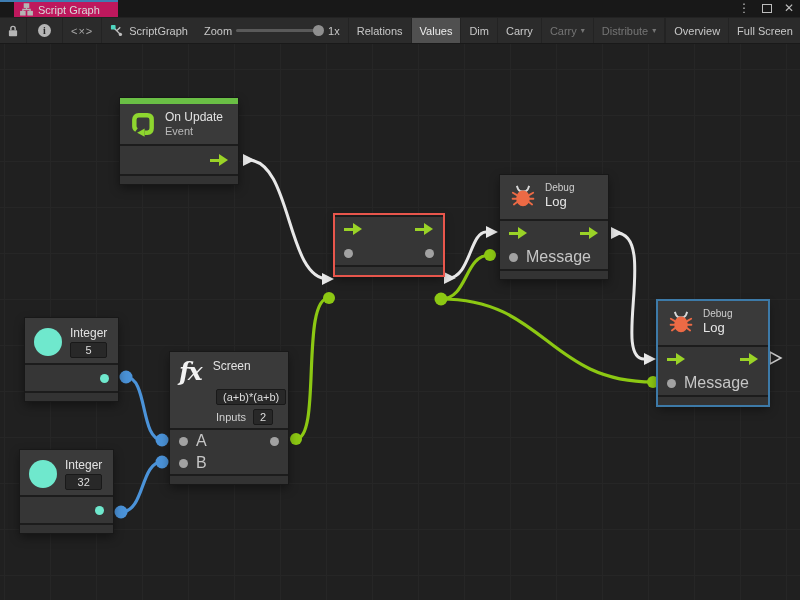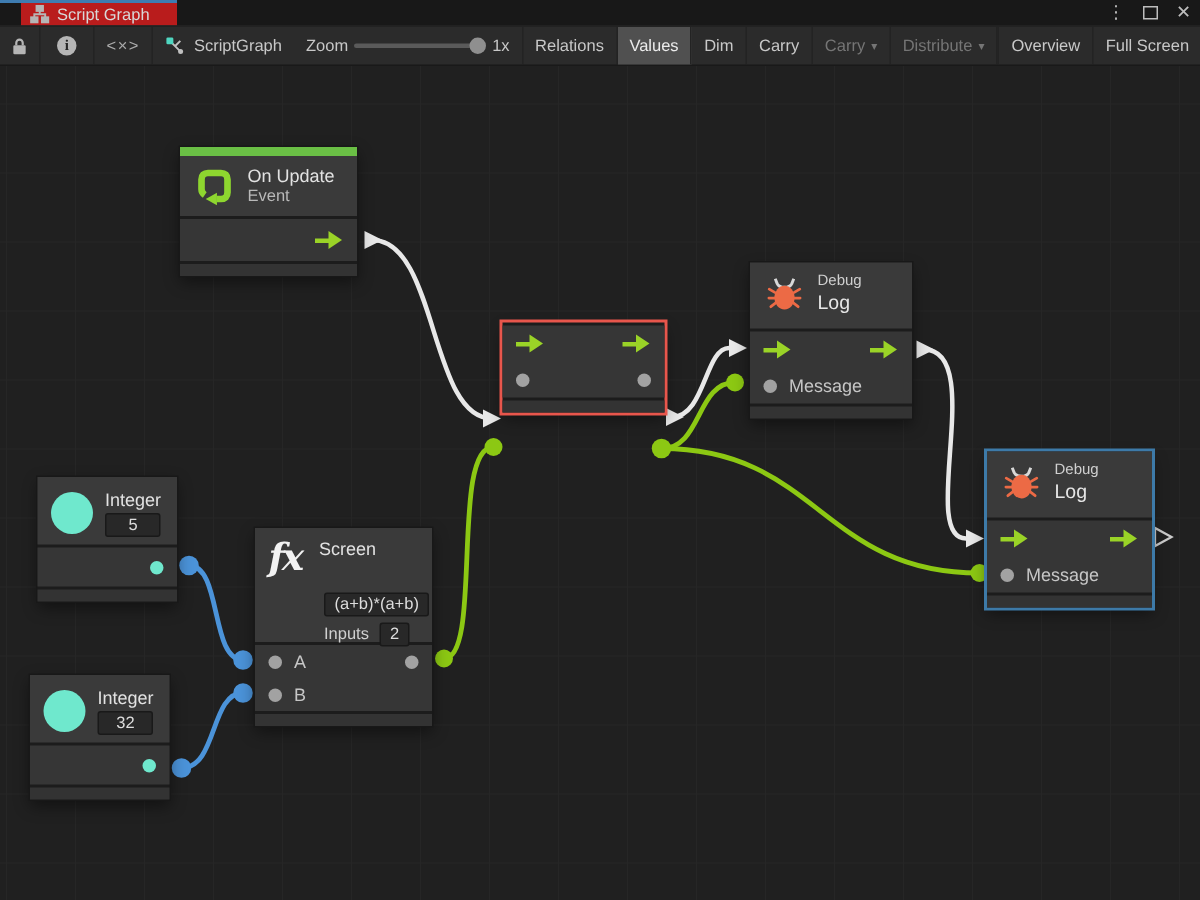--- a/index.html
+++ b/index.html
@@ -2,21 +2,21 @@
 <html><head>
 <meta charset="utf-8">
 <style>
   * { margin:0; padding:0; box-sizing:border-box; }
   html,body { width:800px; height:600px; overflow:hidden; background:#181818;
     font-family:"Liberation Sans", sans-serif; -webkit-font-smoothing:antialiased; }
 
   
   .titlebar { position:absolute; top:0; left:0; width:800px; height:17px; background:#181818; }
   .tab-accent { position:absolute; top:0; left:0; width:118px; height:2px; background:#3e7cb1; }
-  .tab { position:absolute; top:2px; left:14px; width:104px; height:15px; background:#b91c1c;
+  .tab { position:absolute; top:2px; left:14px; width:104px; height:15px; background:#be185d;
     display:flex; align-items:center; gap:5px; padding:0 6px; }
   .tab span { color:#d8d8d8; font-size:11px; white-space:nowrap; }
   .win-controls { position:absolute; right:6px; top:0; height:17px; display:flex; align-items:center; gap:12px; color:#bdbdbd; }
   .win-controls .glyph { font-size:12px; line-height:17px; cursor:default; }
   .maxbox { width:10px; height:9px; border:1.5px solid #bdbdbd; display:inline-block; }
 
   
   .toolbar { position:absolute; top:17px; left:0; width:800px; height:27px; background:#2b2b2b;
     border-top:1px solid #222; border-bottom:1px solid #191919; display:flex; align-items:stretch; color:#c8c8c8; font-size:11px; }
   .tb-btn { display:flex; align-items:center; justify-content:center; padding:0 8px; border-right:1px solid #232323; white-space:nowrap; }
@@ -47,42 +47,42 @@
   .nbody { background:#363636; margin-top:2px; }
   .nfoot { background:#333333; margin-top:2px; height:8px; }
   .evbar { height:6px; background:#6abf45; }
   .prow { display:flex; align-items:center; height:24px; padding:0 9px; gap:8px; }
   .prow.between { justify-content:space-between; }
   .prow.endr { justify-content:flex-end; }
   .ntitle { color:#e2e2e2; font-size:12px; }
   .nsub { color:#b9b9b9; font-size:11px; margin-top:1px; }
   .nsmall { color:#cfcfcf; font-size:10px; }
   .nbig { color:#e6e6e6; font-size:13px; margin-top:1px; }
-  .plabel { color:#c6c6c6; font-size:12px; }
+  .plabel { color:#c6c6c6; font-size:16px; }
 
   .flow-arrow { position:relative; width:19px; height:12px; display:inline-block; flex:none; }
   .flow-arrow::before { content:""; position:absolute; left:0; top:4.5px; width:10px; height:3.5px; background:#9ad327; }
   .flow-arrow::after { content:""; position:absolute; left:9px; top:0; border-left:9px solid #9ad327;
     border-top:6px solid transparent; border-bottom:6px solid transparent; }
   .dot { width:9px; height:9px; border-radius:50%; background:#a2a2a2; flex:none; }
   .dot.teal { background:#6fe8cd; width:9px; height:9px; }
 
   .vbox { background:#282828; border:1px solid #191919; border-radius:2px; color:#dddddd;
     font-size:11px; padding:1px 6px; display:inline-block; min-width:16px; text-align:center; }
 
   
   .hrow { display:flex; align-items:center; gap:9px; padding:8px 10px; }
   .hcol { display:flex; flex-direction:column; }
   .circle-icon { width:28px; height:28px; border-radius:50%; background:#6fe8cd; flex:none; }
   .fx { font-family:"DejaVu Serif", serif; font-style:italic; font-weight:bold; font-size:25px;
     color:#f2f2f2; letter-spacing:-2px; line-height:1; flex:none; }
   .formula-head { padding:7px 9px; }
   .formula-head .toprow { display:flex; gap:12px; }
   .inputs-row { display:flex; align-items:center; gap:7px; margin-top:4px; margin-left:37px; color:#d0d0d0; font-size:11px; }
-  .expr-row { margin-top:9px; margin-left:37px; }
+  .expr-row { margin-top:3px; margin-left:37px; }
 </style>
 </head>
 <body>
 
 <div class="titlebar">
   <div class="tab-accent"></div>
   <div class="tab">
     <svg width="13" height="13" viewBox="0 0 14 14">
       <g fill="none" stroke="#b5b5b5" stroke-width="1.4">
         <rect x="4.7" y="1" width="4.6" height="3.6" fill="#b5b5b5"></rect>

